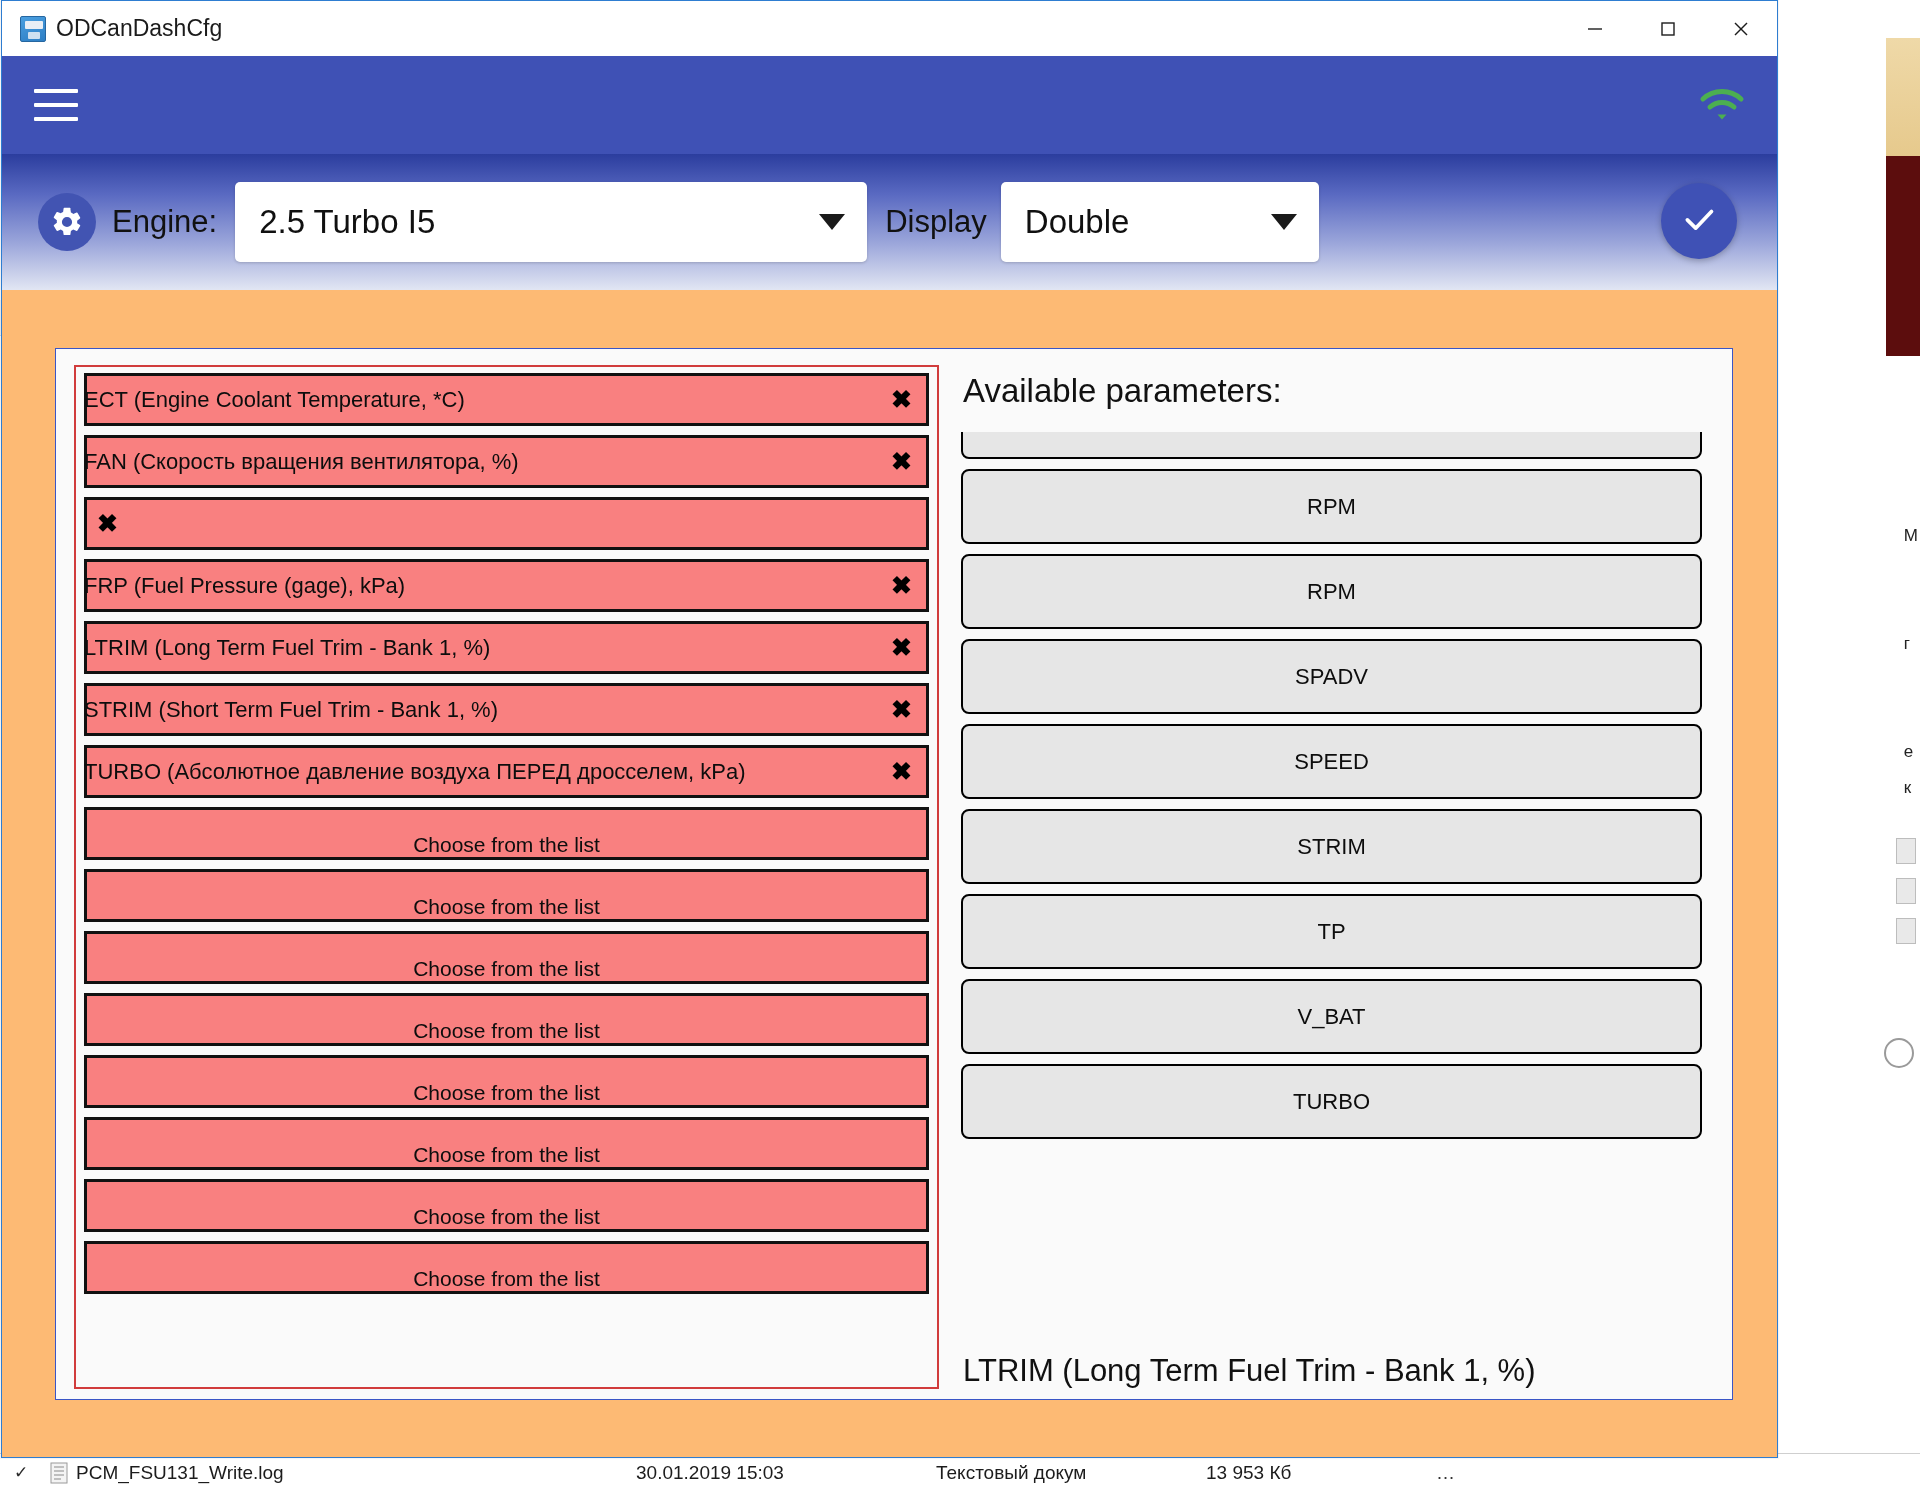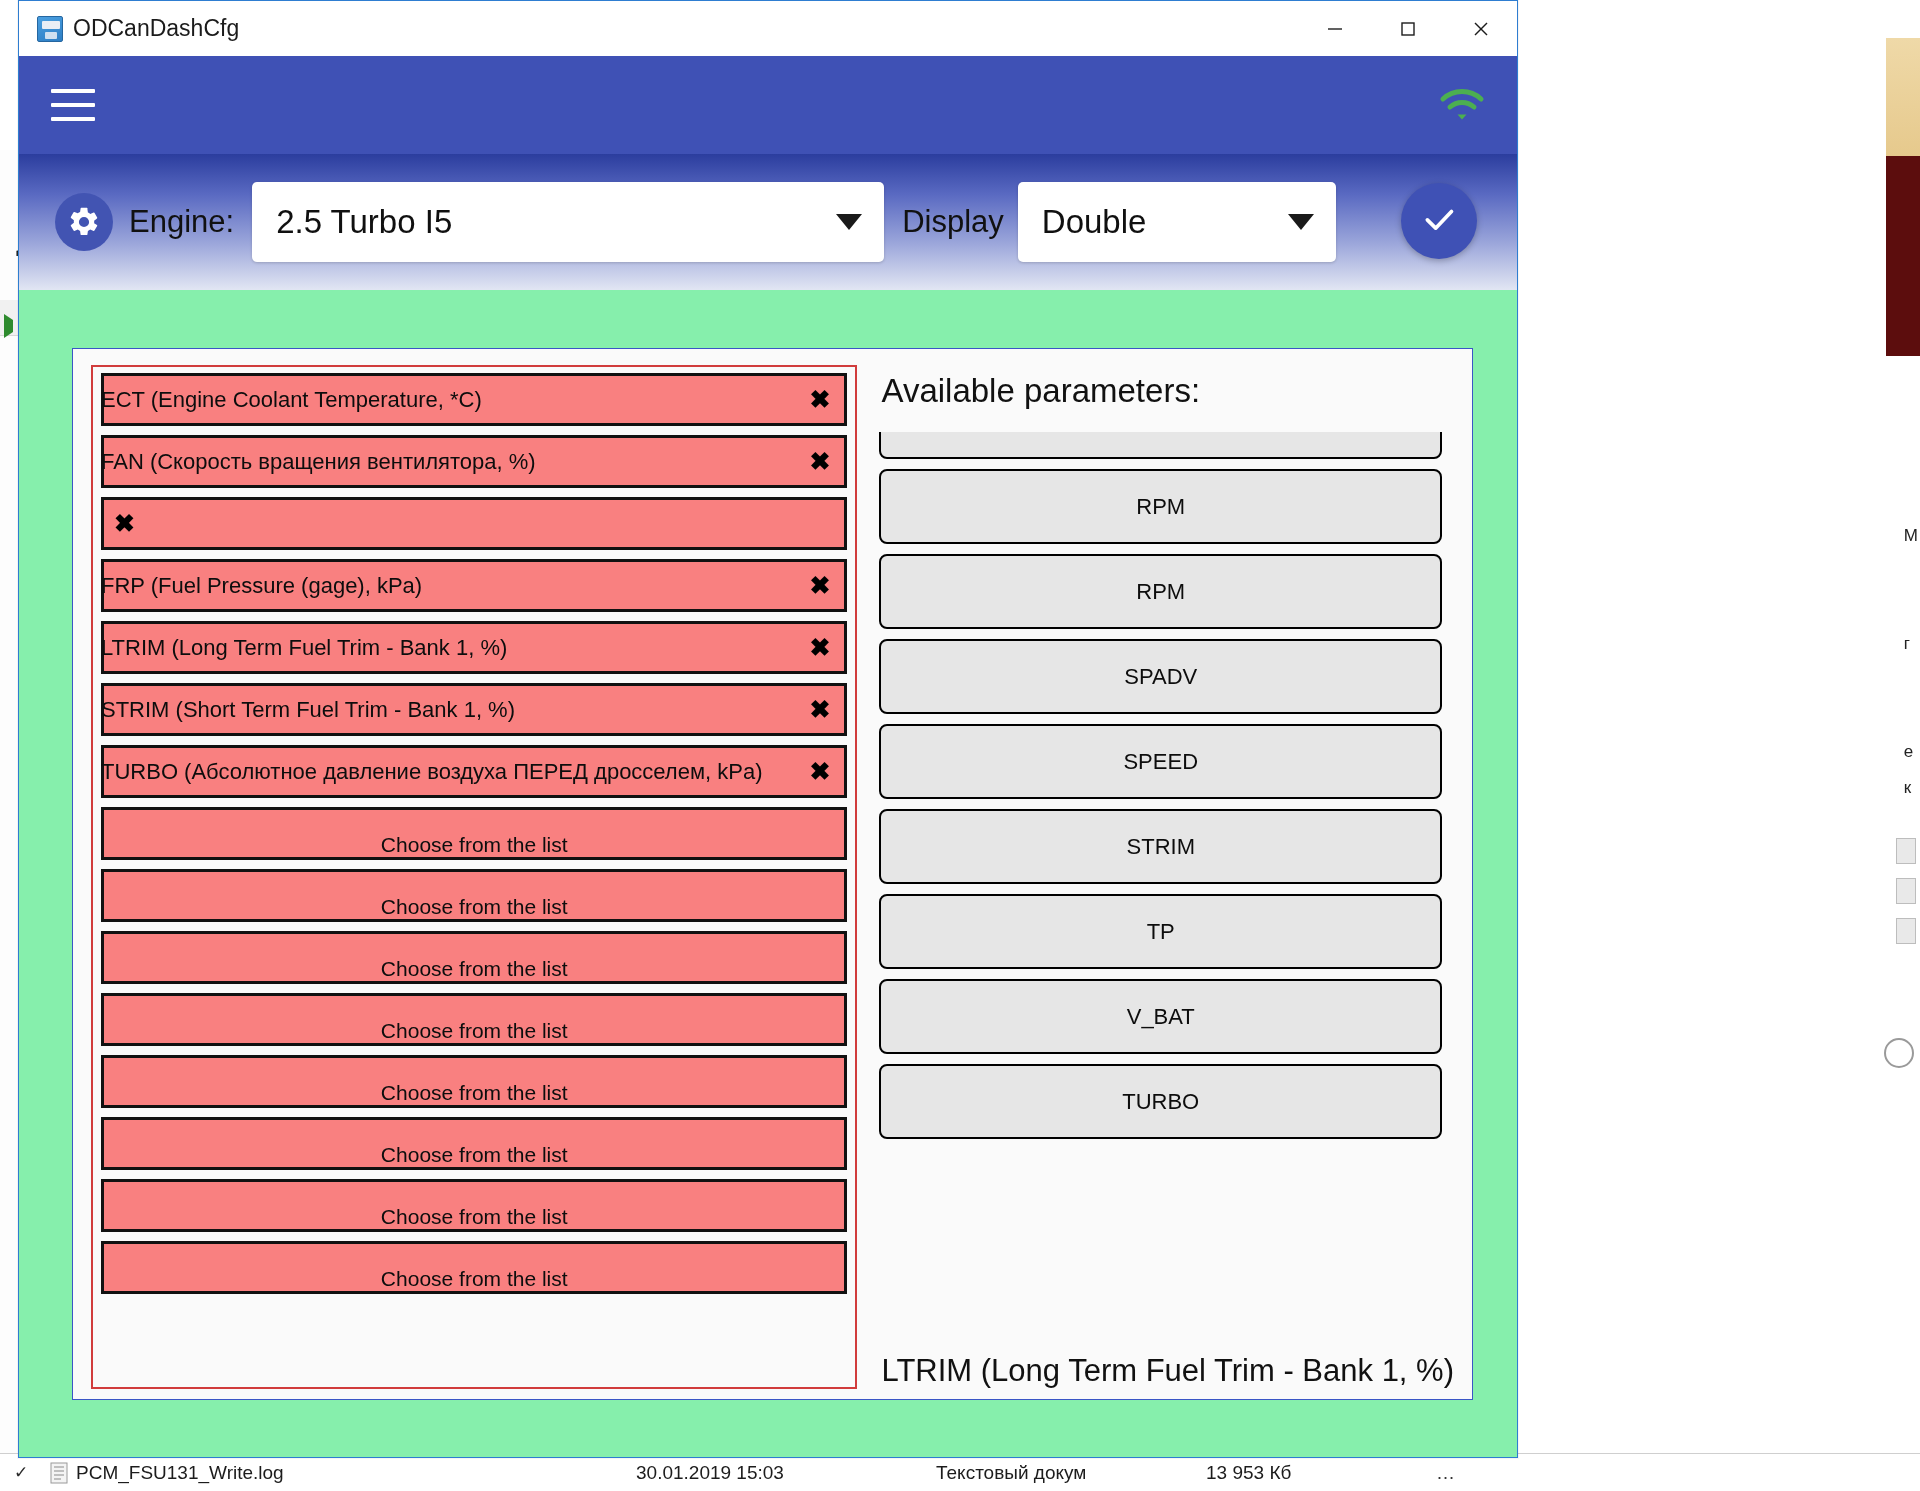--- a/index.html
+++ b/index.html
@@ -75,21 +75,21 @@
   .bb-ico svg { vertical-align: middle; }
   .bb-name { width: 560px; }
   .bb-date { width: 300px; }
   .bb-type { width: 270px; }
   .bb-size { width: 200px; }
   .bb-more { margin-left: 30px; letter-spacing: 2px; color:#333; }
 
   
   #appwin {
     position: absolute;
-    left: 18px; top: 0; width: 1500px; height: 1458px;
+    left: 1px; top: 0; width: 1777px; height: 1458px;
     background: #ffffff;
     border: 1px solid #2e7dd1;
     box-shadow: 0 0 0 1px rgba(0,0,0,0.04);
   }
   .titlebar {
     height: 55px; background: #ffffff;
     display: flex; align-items: center;
     position: relative;
   }
   .app-icon {
@@ -158,21 +158,21 @@
     position: absolute; right: 40px; top: 29px;
     width: 76px; height: 76px; border-radius: 50%;
     background: #3f51b5;
     display: flex; align-items: center; justify-content: center;
     box-shadow: 0 2px 6px rgba(0,0,0,0.25);
   }
 
   
   .content {
     position: absolute; left: 0; right: 0; top: 289px; bottom: 0;
-    background: #86efac;
+    background: #fdba74;
   }
   .panel {
     position: absolute; left: 53px; top: 58px; right: 44px; bottom: 57px;
     border: 1px solid #3a55c6; background: #fafafa;
   }
   .panel-inner { position: absolute; inset: 0; display: flex; }
 
   
   .left-col {
     width: 865px; margin: 16px 0 10px 18px;

